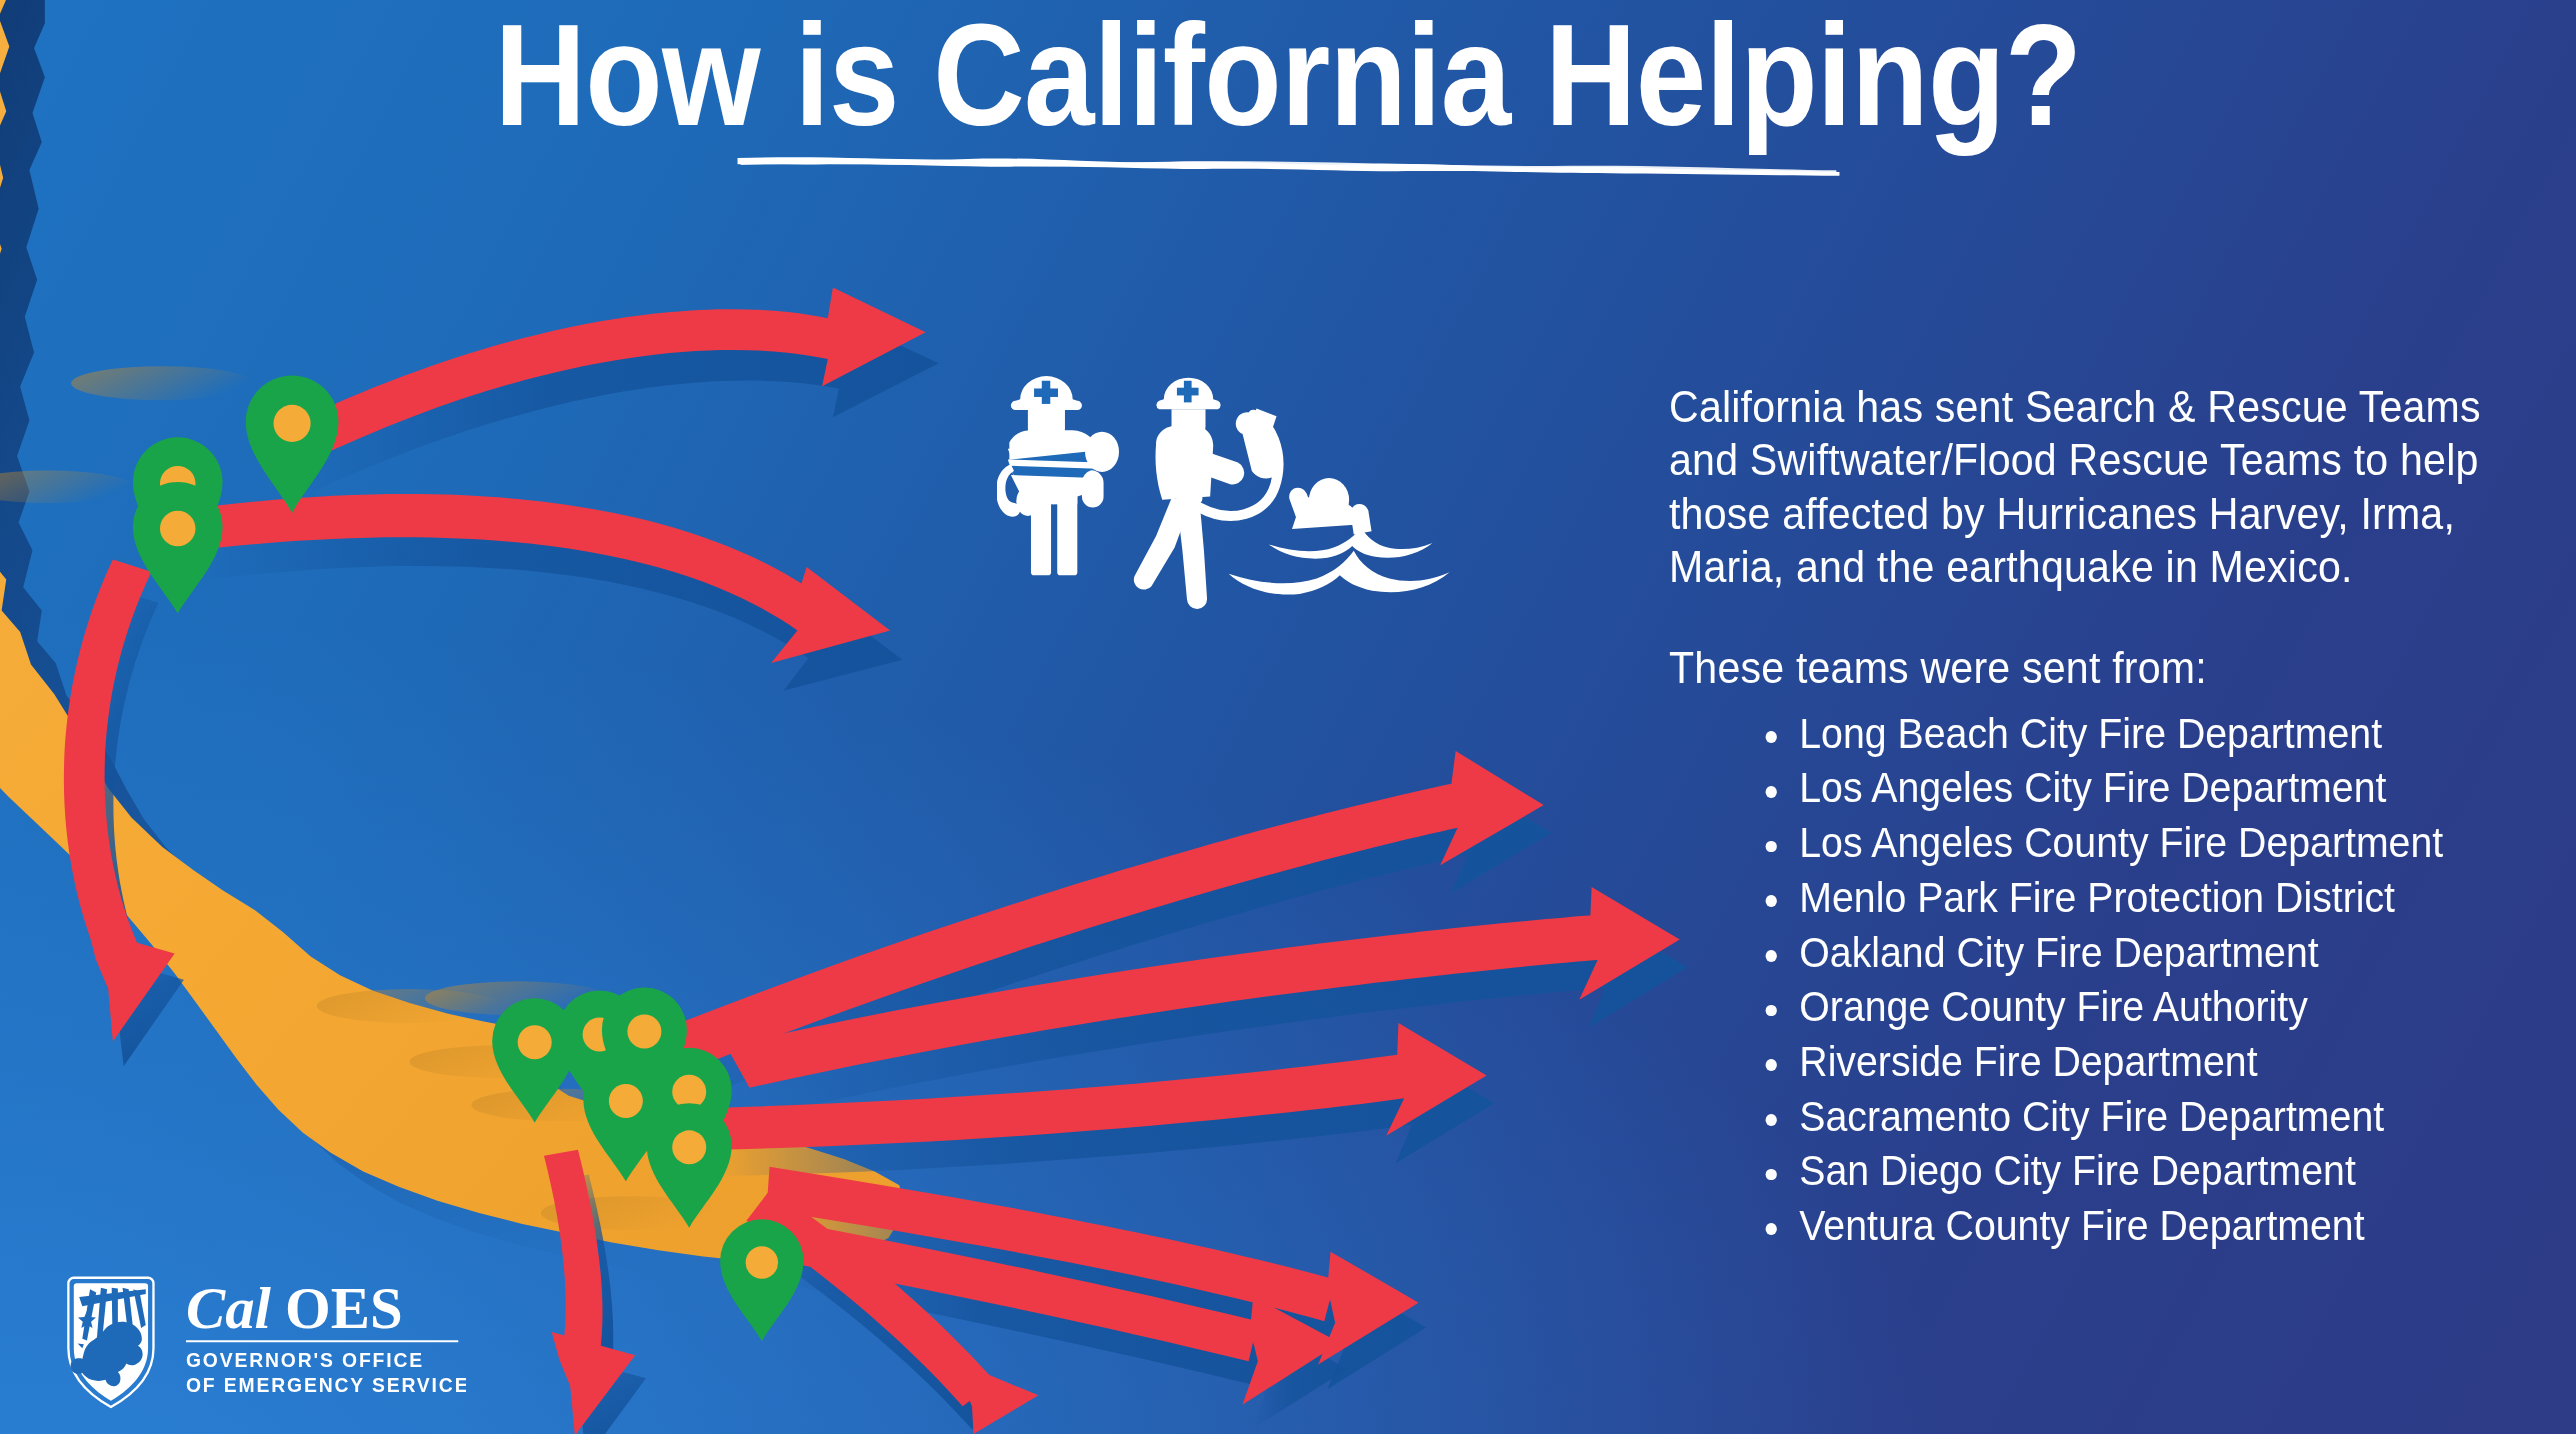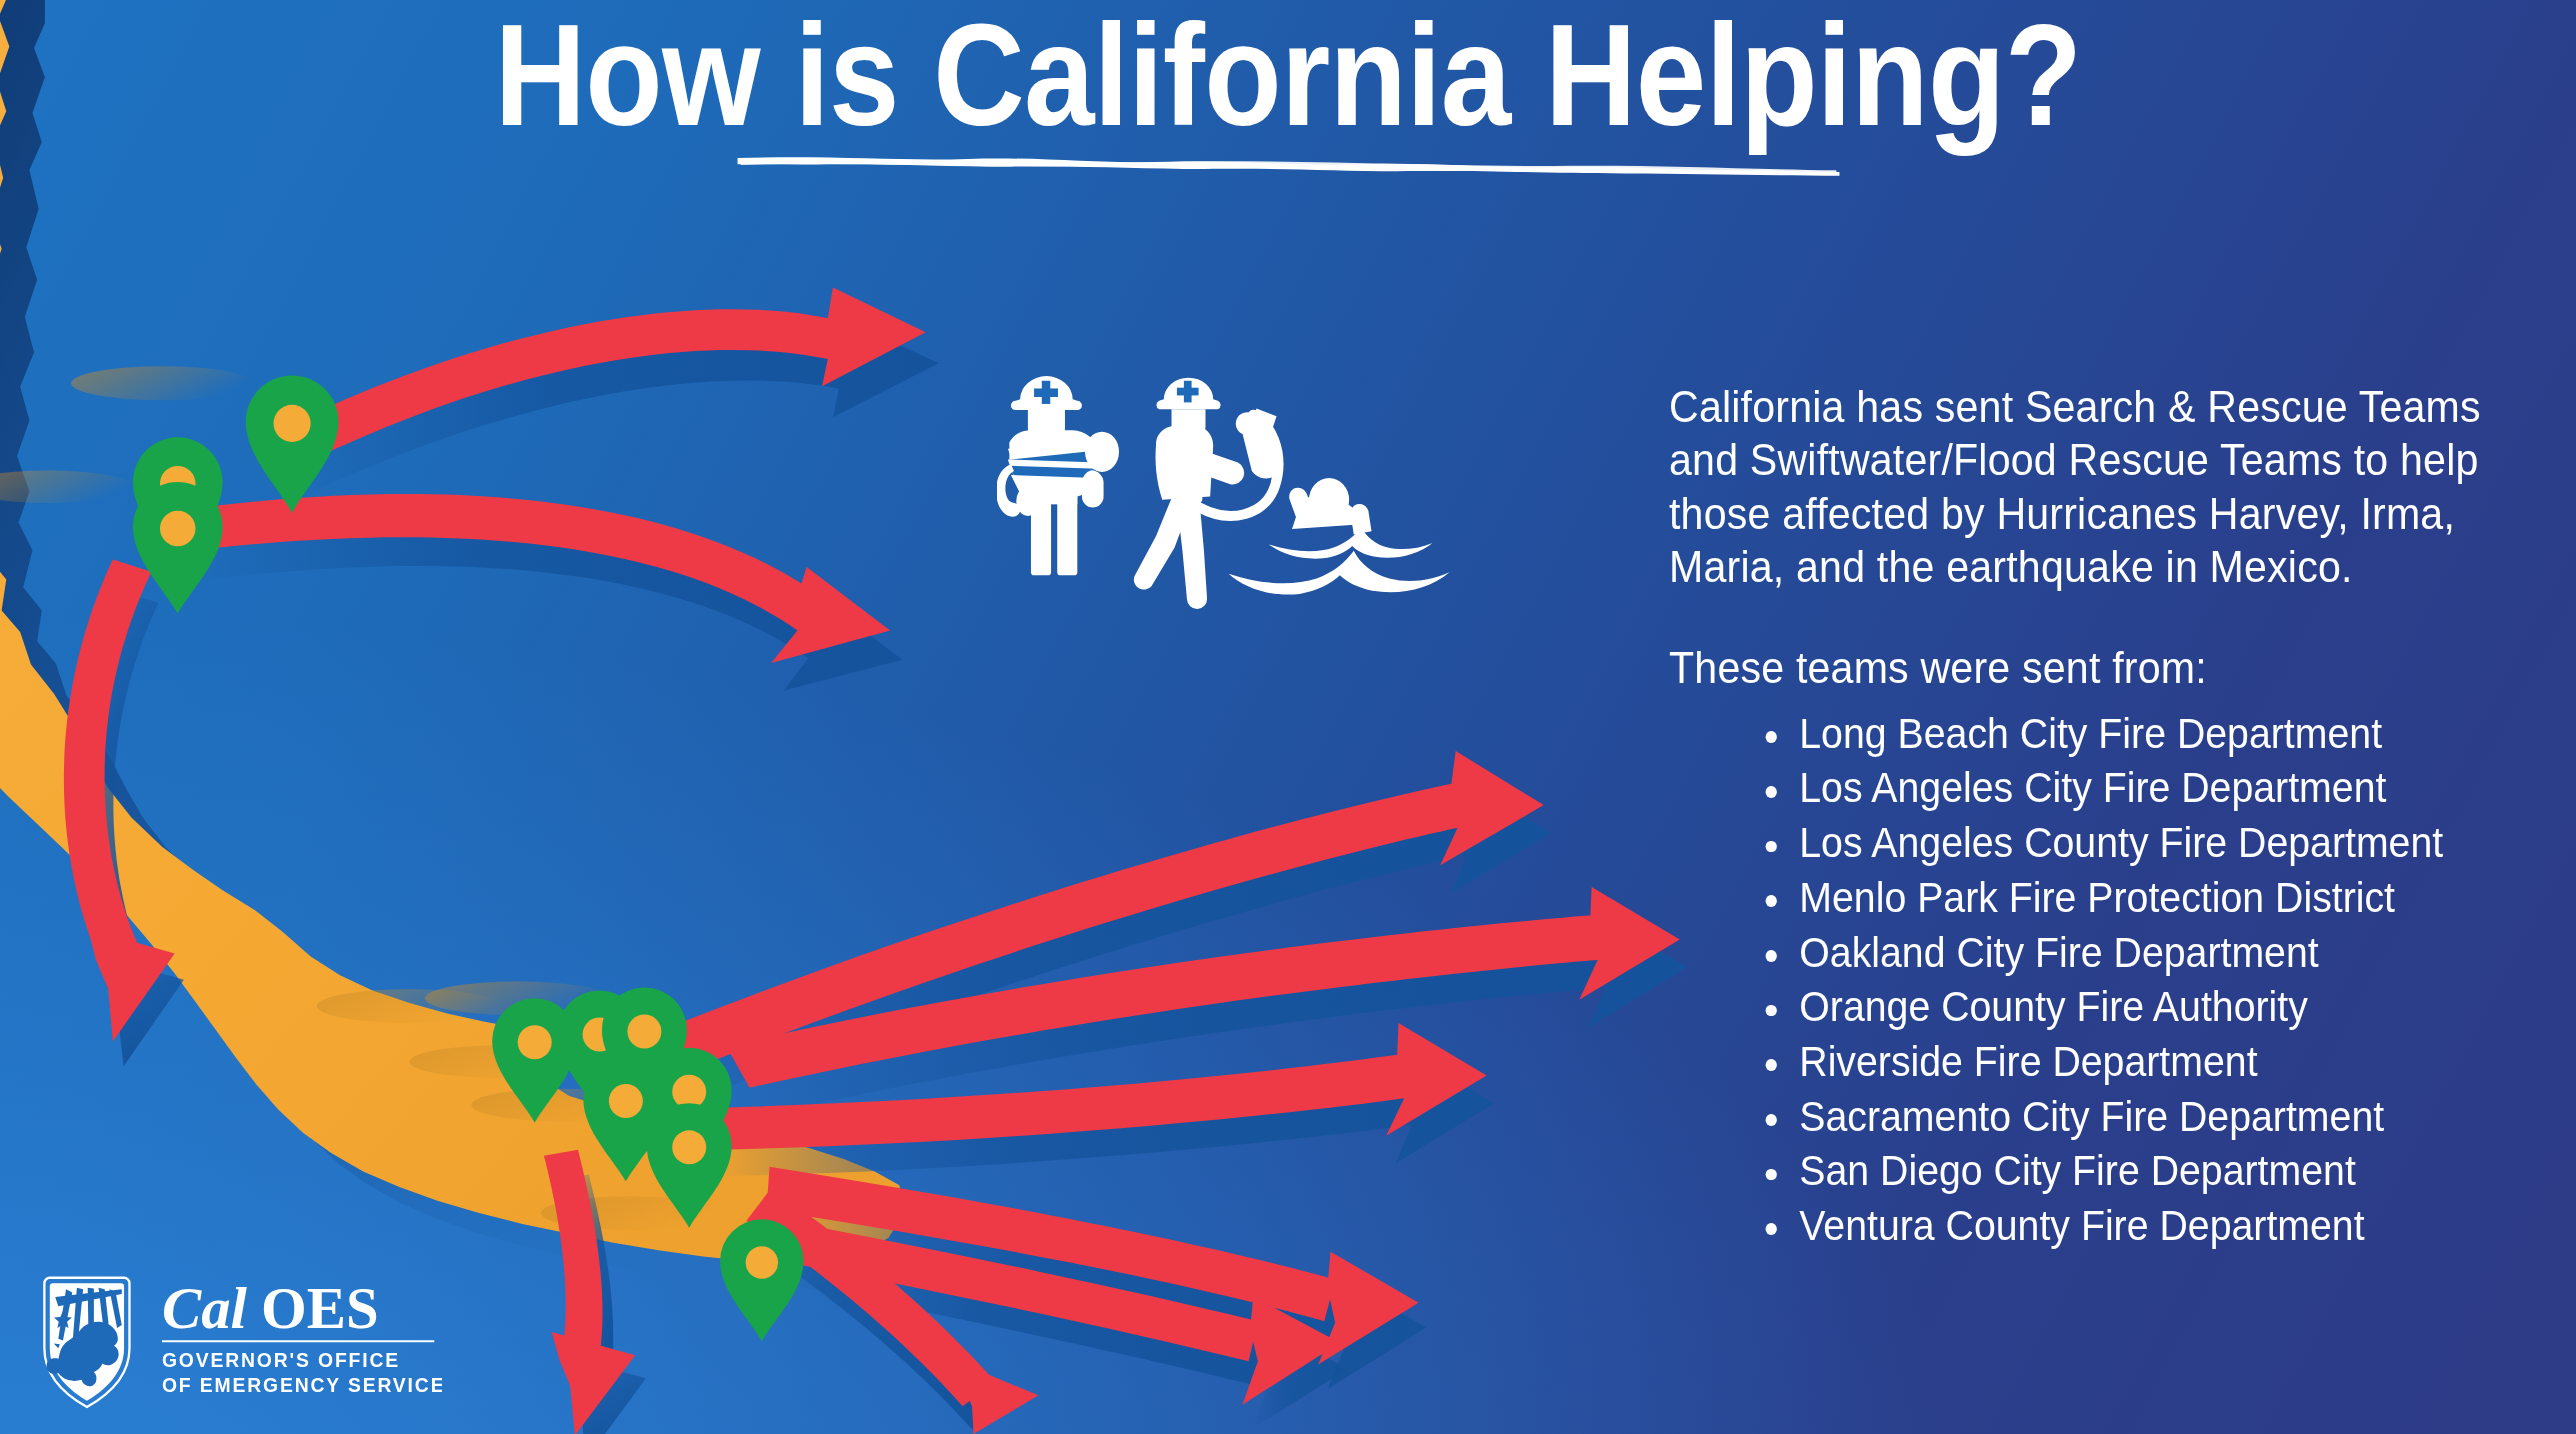--- a/index.html
+++ b/index.html
@@ -73,21 +73,21 @@
   #bullet-list li::before{
     content:"";
     position:absolute;
     left:6.2px;top:18.5px;
     width:11.6px;height:11.6px;
     border-radius:50%;
     background:#ffffff;
   }
 
   
-  #logo{position:absolute;left:32px;top:1266px;width:410px;height:155px;}
+  #logo{position:absolute;left:56px;top:1266px;width:410px;height:155px;}
   #logo svg{width:100%;height:100%;display:block;}
 </style>
 </head>
 <body>
 
 <div id="stage">
 
   <div id="map-layer">
     <svg viewBox="0 0 1950 2010" xmlns="http://www.w3.org/2000/svg">
       <defs>

